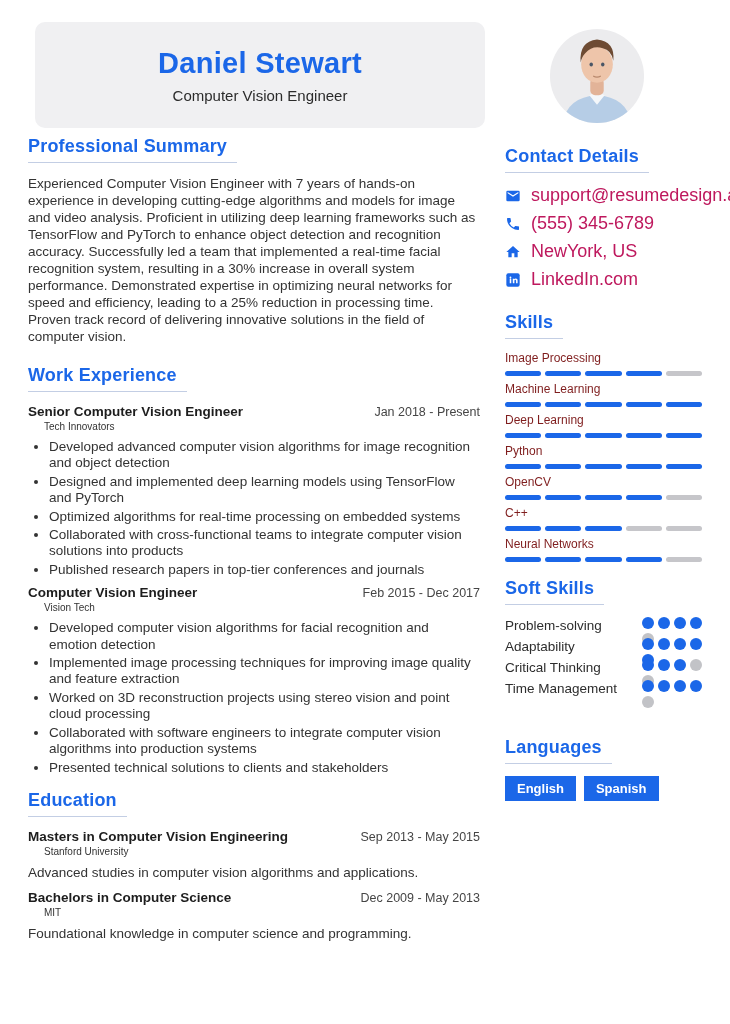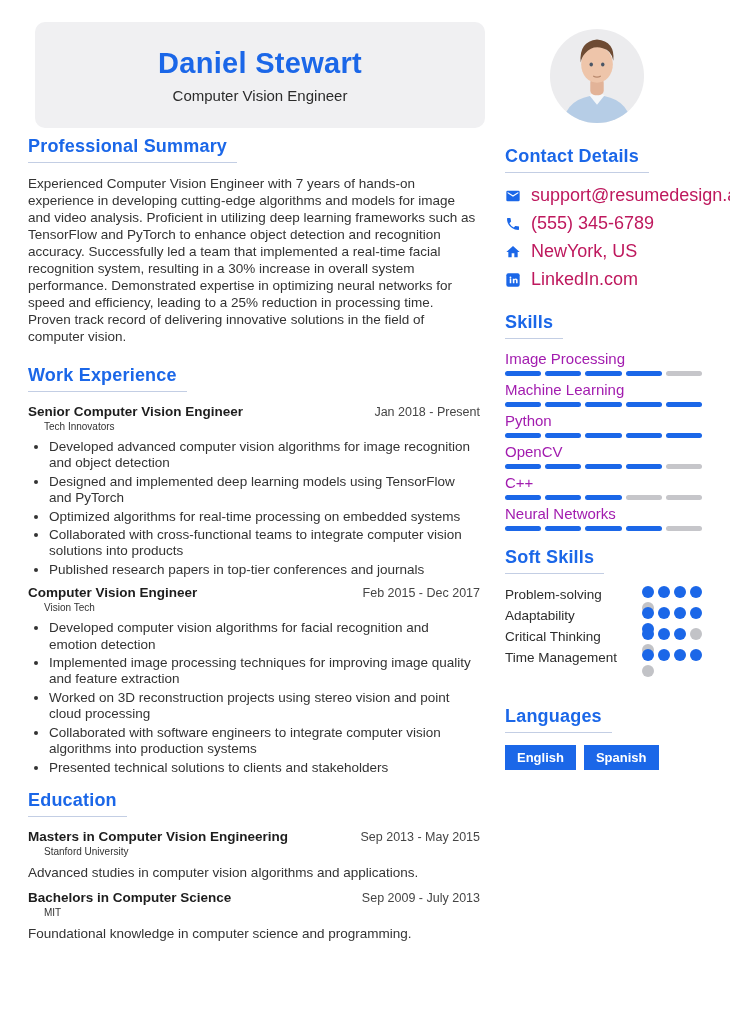--- a/index.html
+++ b/index.html
@@ -52,21 +52,21 @@
   .edu-desc{font-size:13.5px;color:var(--txt);margin:8px 0 2px 0;}
 
   .side-section{margin-bottom:22px;}
   .contact-row{display:flex;align-items:center;gap:10px;margin-bottom:7px;}
   .contact-icon{width:16px;height:16px;flex:0 0 16px;}
   .contact-icon svg{width:16px;height:16px;fill:var(--accent);display:block;}
   .contact-text{font-size:18px;color:#be185d;}
 
   .section-skills{margin-bottom:16px;}
   .skill{margin-bottom:6px;}
-  .skill-label{font-size:15px;color:#a21caf;line-height:15px;margin-bottom:5px;}
+  .skill-label{font-size:12px;color:#7f1d1d;line-height:15px;margin-bottom:5px;}
   .skill-bar{display:flex;gap:4px;}
   .seg{flex:1;height:5px;border-radius:3px;background:var(--empty);}
   .seg.filled{background:var(--accent);}
 
   .section-soft{margin-bottom:36px;}
   .soft-row{display:flex;justify-content:space-between;align-items:flex-start;height:21px;}
   .soft-label{font-size:13.5px;color:#2d2d2d;line-height:17px;}
   .dots{width:60px;display:flex;flex-wrap:wrap;column-gap:4px;row-gap:4px;}
   .dot{width:12px;height:12px;border-radius:50%;background:#c2c3c7;}
   .dot.filled{background:var(--accent);}
@@ -154,21 +154,21 @@
           <div class="row-head">
             <div class="item-title">Masters in Computer Vision Engineering</div>
             <div class="item-date">Sep 2013 - May 2015</div>
           </div>
           <div class="item-org">Stanford University</div>
           <p class="edu-desc">Advanced studies in computer vision algorithms and applications.</p>
         </div>
         <div class="edu-item">
           <div class="row-head">
             <div class="item-title">Bachelors in Computer Science</div>
-            <div class="item-date">Sep 2009 - July 2013</div>
+            <div class="item-date">Dec 2009 - May 2013</div>
           </div>
           <div class="item-org">MIT</div>
           <p class="edu-desc">Foundational knowledge in computer science and programming.</p>
         </div>
       </div>
   </section>
 </div>
 
 <div class="col-side">
   <section class="side-section">
@@ -227,20 +227,30 @@
           <div class="skill-label">Machine Learning</div>
           <div class="skill-bar">
             <span class="seg filled"></span>
             <span class="seg filled"></span>
             <span class="seg filled"></span>
             <span class="seg filled"></span>
             <span class="seg filled"></span>
           </div>
         </div>
         <div class="skill">
+          <div class="skill-label">Deep Learning</div>
+          <div class="skill-bar">
+            <span class="seg filled"></span>
+            <span class="seg filled"></span>
+            <span class="seg filled"></span>
+            <span class="seg filled"></span>
+            <span class="seg filled"></span>
+          </div>
+        </div>
+        <div class="skill">
           <div class="skill-label">Python</div>
           <div class="skill-bar">
             <span class="seg filled"></span>
             <span class="seg filled"></span>
             <span class="seg filled"></span>
             <span class="seg filled"></span>
             <span class="seg filled"></span>
           </div>
         </div>
         <div class="skill">

